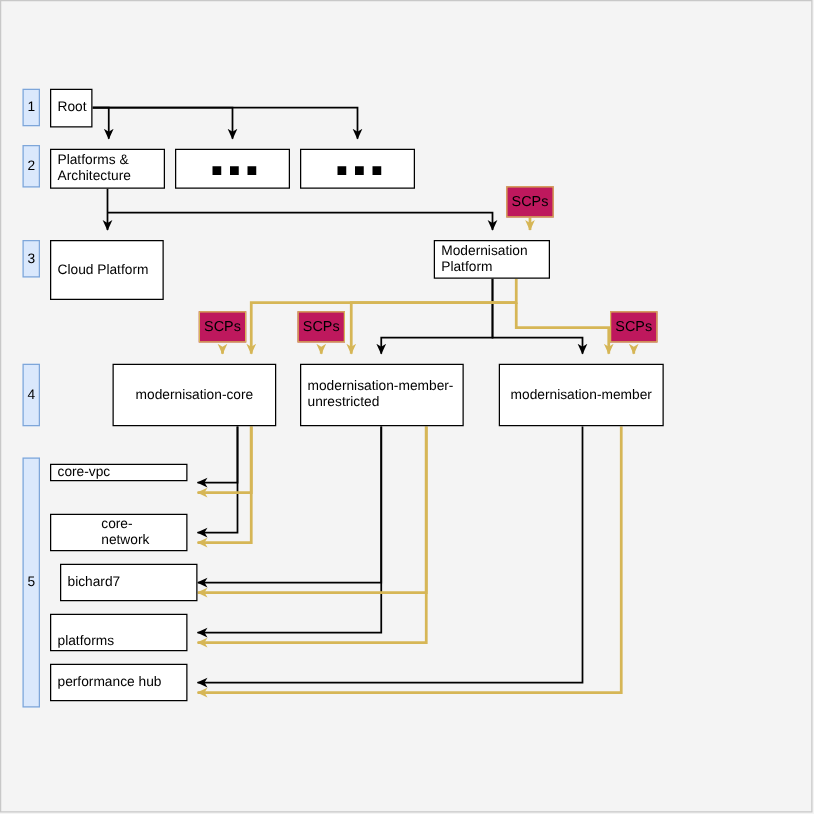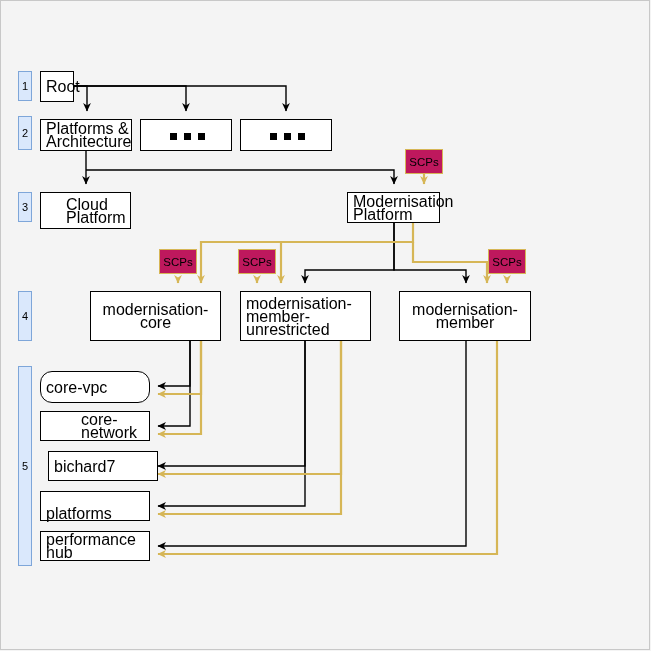--- a/index.html
+++ b/index.html
@@ -8,21 +8,21 @@
     background:#f4f4f4;
     font-family:"Liberation Sans","DejaVu Sans",sans-serif;
     overflow:hidden;
   }
   #canvas{position:relative;width:651px;height:651px;}
   #page-border{position:absolute;left:0;top:0;width:650px;height:650px;border:1px solid #c8c8c8;box-sizing:border-box;pointer-events:none;}
   svg#wires{position:absolute;left:0;top:0;width:651px;height:651px;}
   .node{
     position:absolute;box-sizing:border-box;
     background:#ffffff;border:1px solid #000000;
-    font-size:16px;color:#000;line-height:13px;
+    font-size:11px;color:#000;line-height:13px;
     display:flex;align-items:center;
   }
   .node .lbl{padding:0 5px;}
   .node.center{justify-content:center;}
   .node.center .lbl{text-align:center;}
   .level-marker{
     position:absolute;box-sizing:border-box;
     background:#dae8fc;border:1px solid #7ea6d9;
     display:flex;align-items:center;justify-content:center;
     font-size:11px;color:#000;
@@ -132,21 +132,21 @@
     </div>
   </div>
   <div class="node" style="left:240px;top:119px;width:92px;height:32px;">
     <div class="dots" style="left:0;top:0;width:92px;height:32px;">
       <i></i>
         <i></i>
         <i></i>
     </div>
   </div>
 
-  <div class="node" style="left:40px;top:192px;width:91px;height:37px;padding-left:20px;">
+  <div class="node" style="left:40px;top:192px;width:91px;height:48px;">
     <span class="lbl">Cloud Platform</span>
   </div>
   <div class="node" style="left:347px;top:192px;width:93px;height:31px;">
     <span class="lbl">Modernisation Platform</span>
   </div>
 
   <div class="scp" style="left:405px;top:149px;width:38px;height:25px;">SCPs</div>
   <div class="scp" style="left:159px;top:249px;width:38px;height:25px;">SCPs</div>
   <div class="scp" style="left:238px;top:249px;width:38px;height:25px;">SCPs</div>
   <div class="scp" style="left:488px;top:249px;width:38px;height:25px;">SCPs</div>
@@ -154,21 +154,21 @@
   <div class="node" style="left:240px;top:291px;width:131px;height:50px;">
     <span class="lbl">modernisation-member-unrestricted</span>
   </div>
   <div class="node center" style="left:90px;top:291px;width:131px;height:50px;">
     <span class="lbl">modernisation-core</span>
   </div>
   <div class="node center" style="left:399px;top:291px;width:132px;height:50px;">
     <span class="lbl">modernisation-member</span>
   </div>
 
-  <div class="node" style="left:40px;top:371px;width:110px;height:32px;border-radius:12px;">
+  <div class="node" style="left:40px;top:371px;width:110px;height:14px;">
     <span class="lbl">core-vpc</span>
   </div>
   <div class="node" style="left:40px;top:411px;width:110px;height:30px;padding-left:35px;">
     <span class="lbl">core-network</span>
   </div>
   <div class="node" style="left:48px;top:451px;width:110px;height:30px;">
     <span class="lbl">bichard7</span>
   </div>
   <div class="node" style="left:40px;top:491px;width:110px;height:30px;align-items:flex-end;">
     <span class="lbl">platforms</span>

